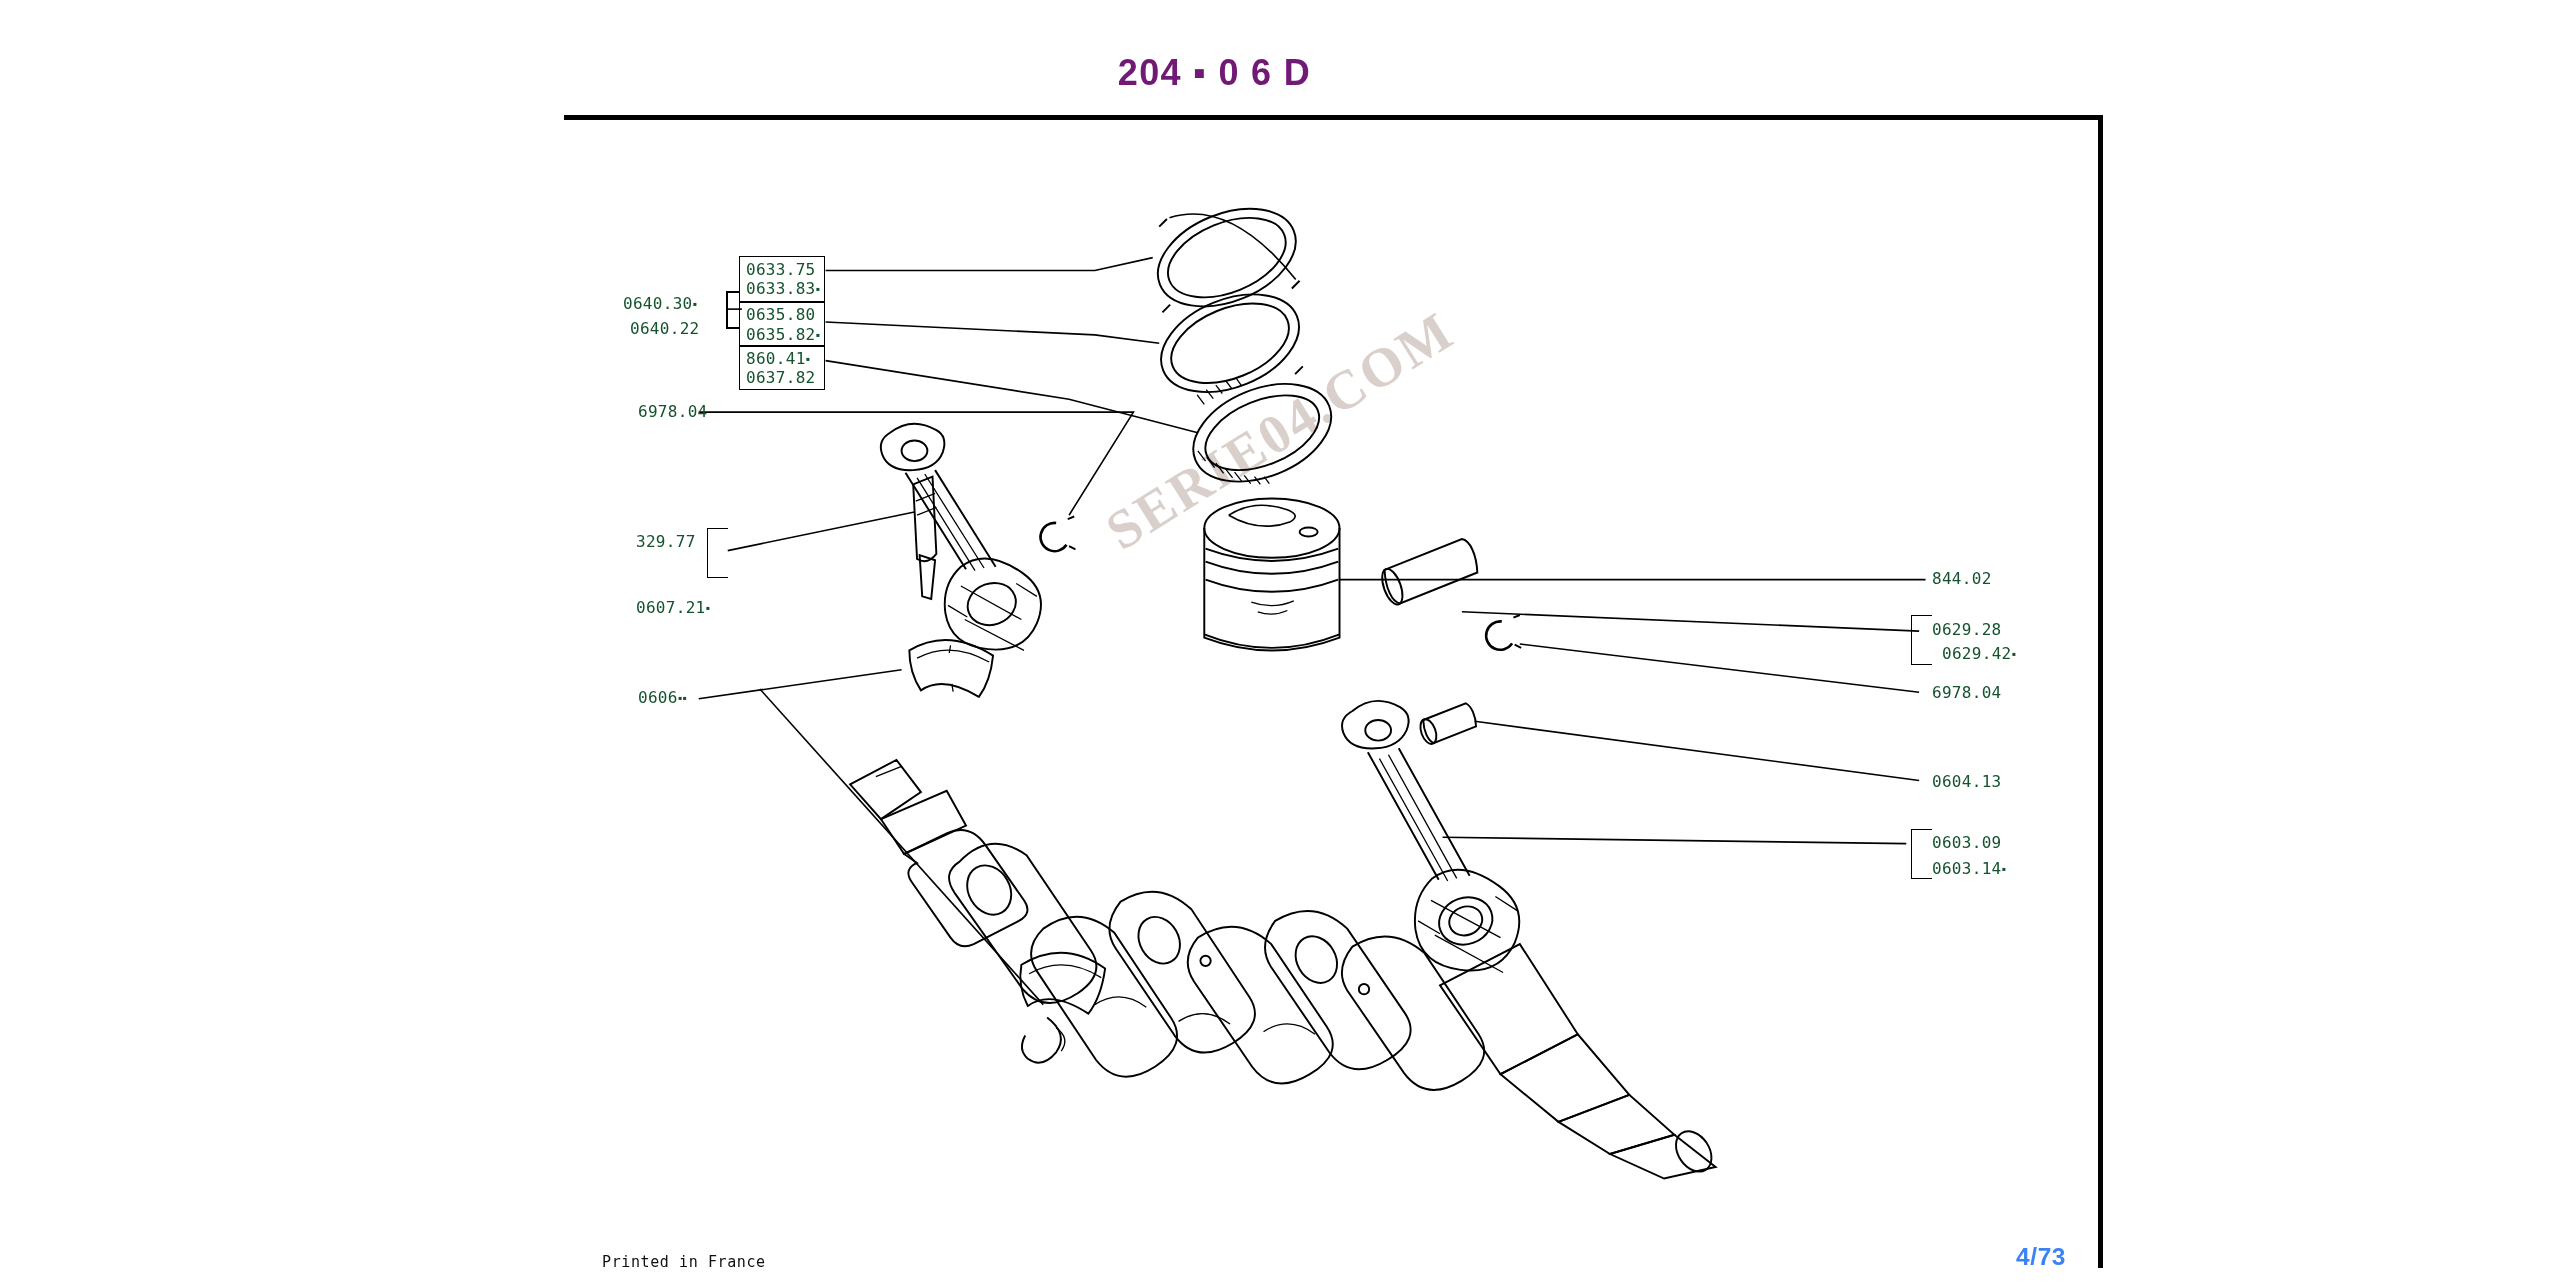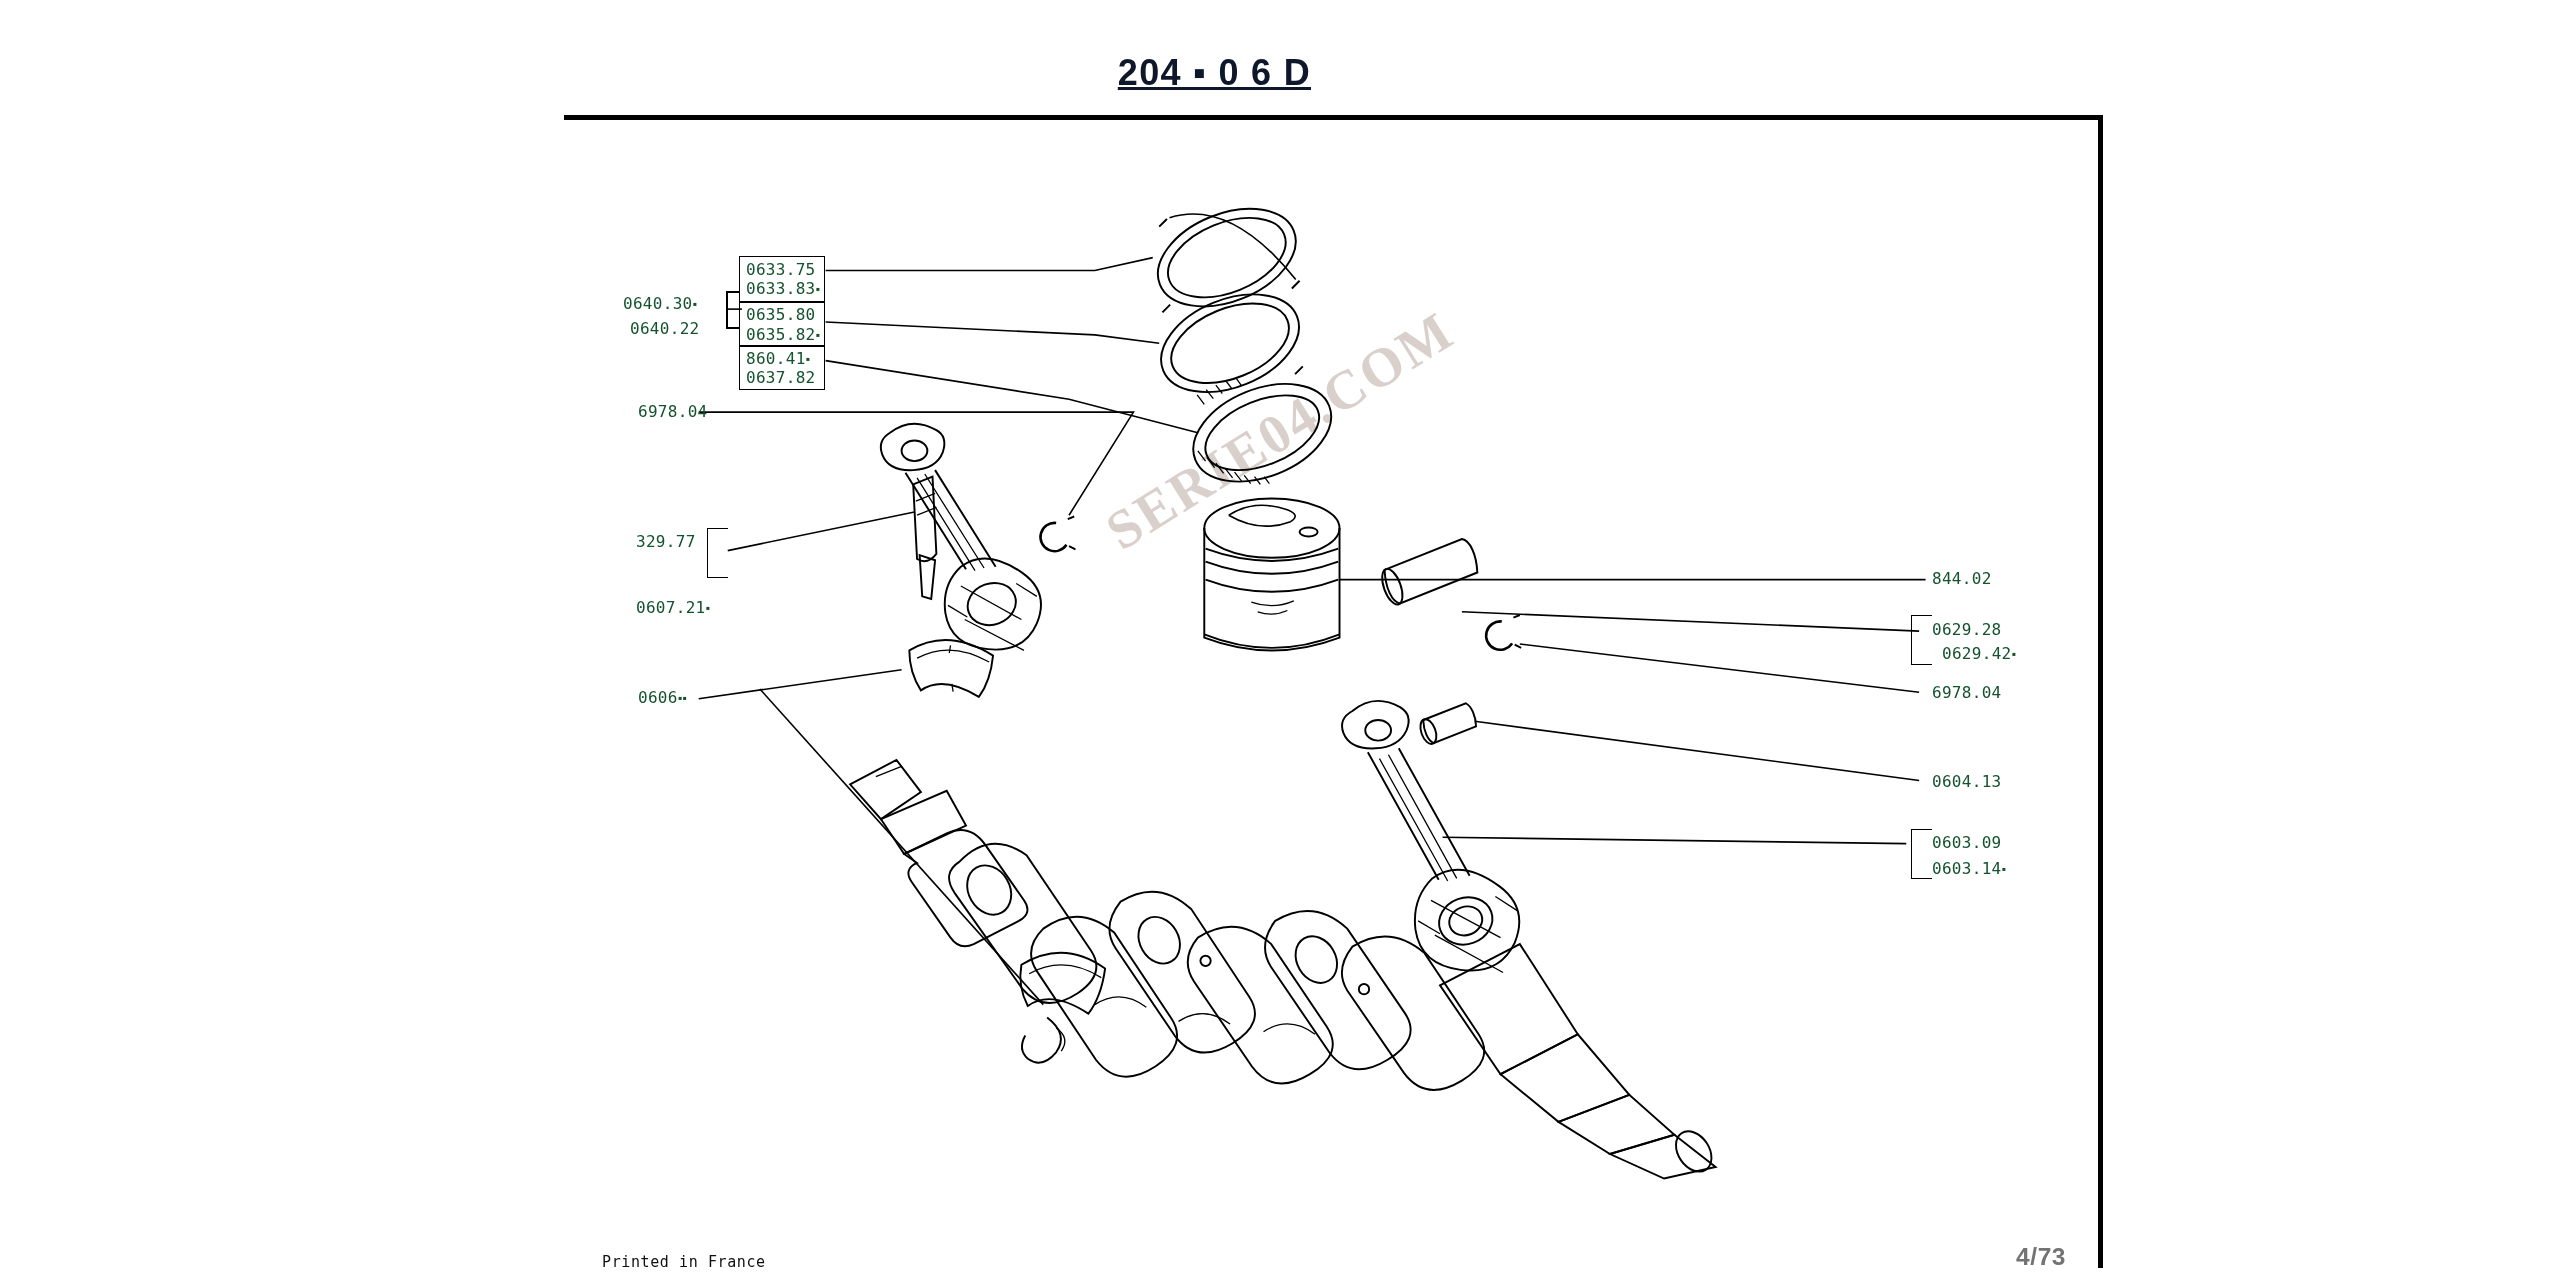--- a/index.html
+++ b/index.html
@@ -22,23 +22,22 @@
     background: #ffffff;
   }
   
   #plate-code {
     position: absolute;
     right: 1265px;
     top: 52px;
     font-size: 36px;
     font-weight: bold;
     letter-spacing: 1.3px;
-    color: #0f172a;
+    color: #701a75;
     white-space: nowrap;
-    text-decoration: underline;
   }
   #header-rule {
     position: absolute;
     left: 564px;
     top: 115px;
     width: 1539px;
     height: 4.5px;
     background: #000;
   }
   #right-rule {
@@ -57,21 +56,21 @@
     letter-spacing: 0.6px;
     color: #111;
     font-family: "DejaVu Sans Mono", monospace;
   }
   #page-number {
     position: absolute;
     left: 2016px;
     top: 1243px;
     font-size: 24.5px;
     font-weight: bold;
-    color: #737373;
+    color: #3b82f6;
     letter-spacing: 0.6px;
   }
   
   #watermark {
     position: absolute;
     left: 1095px;
     top: 509px;
     width: 528px;
     height: 232px;
     color: #d9cfcb;

